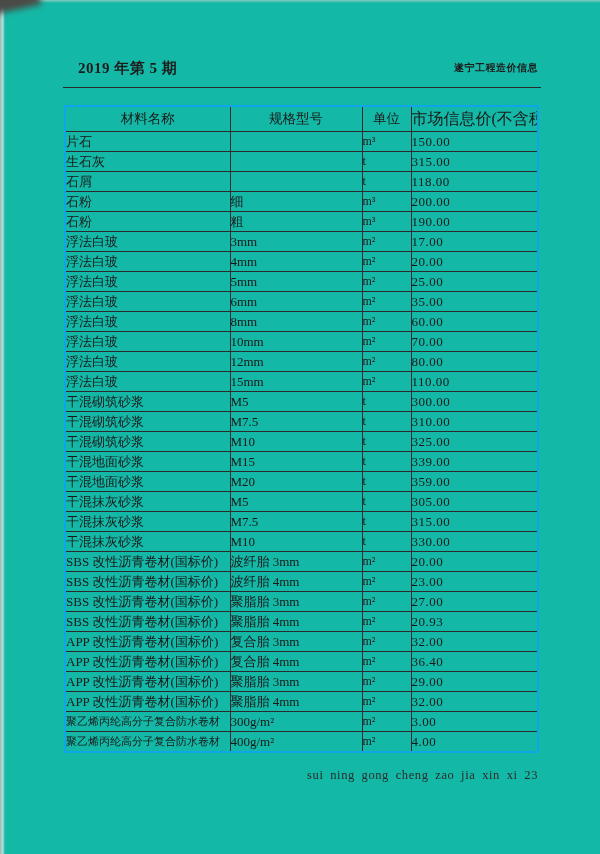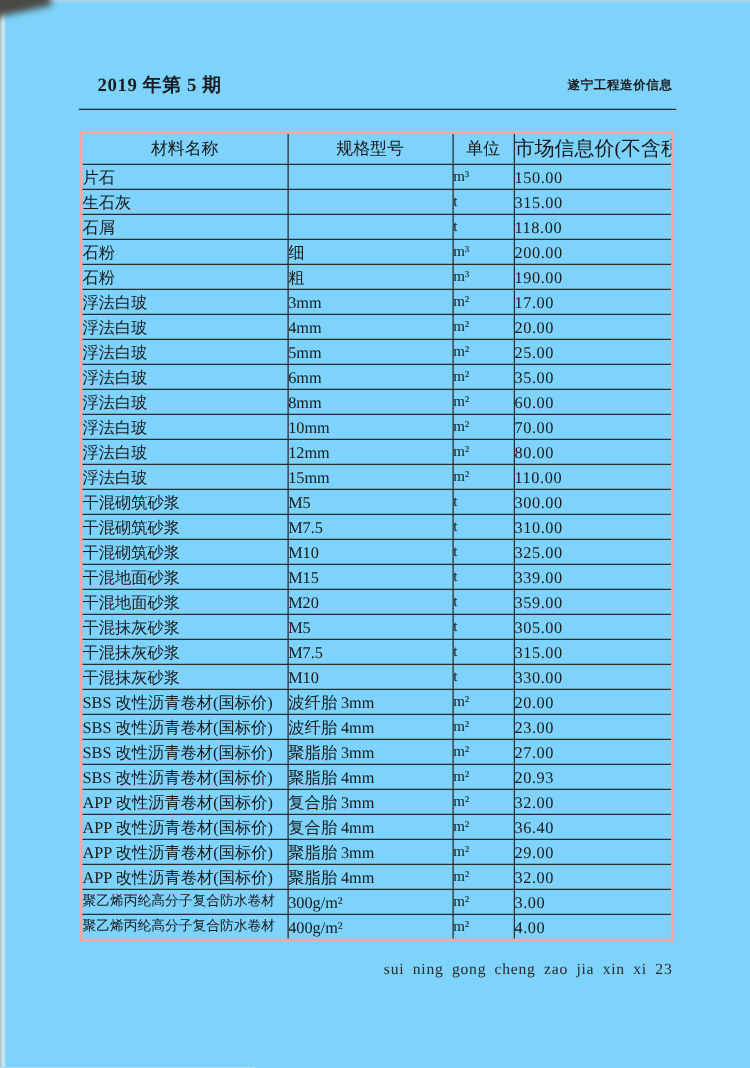--- a/index.html
+++ b/index.html
@@ -4,21 +4,21 @@
 <style>
   html, body { margin: 0; padding: 0; }
   body {
     width: 600px; height: 854px;
     background: #e9e9e7;
     font-family: "Liberation Serif", "DejaVu Serif", serif;
   }
   .page {
     position: relative;
     width: 600px; height: 854px;
-    background: #7dd3fc;
+    background: #14b8a6;
     color: #1c1c1c;
     overflow: hidden;
   }
   
   .edge-left {
     position: absolute; left: 0; top: 0; width: 5px; height: 100%;
     background: linear-gradient(to right, #bdbdb9, #ededea 55%, rgba(255,255,255,0));
     opacity: .75;
   }
   .edge-top {
@@ -54,21 +54,21 @@
     font-size: 13px;
     color: #191919;
   }
   .price-table th, .price-table td {
     border: 1px solid #2b2b2b;
     padding: 0;
     vertical-align: middle;
     overflow: hidden;
     white-space: nowrap;
   }
-  .price-table { border: 2px solid #fca5a5; }
+  .price-table { border: 2px solid #0ea5e9; }
   .price-table thead th {
     height: 24px; font-weight: normal; text-align: center;
     font-size: 13.5px;
   }
   .price-table thead th.h-price { font-size: 16px; }
   .price-table tbody td { height: 19px; line-height: 19px; }
   .c-name  { text-align: left;  padding-left: 6px; margin-top: 12px; }
   .c-spec  { text-align: left;  padding-left: 8px; }
   .c-unit  { text-align: left; font-size: 12px; }
   .c-price { letter-spacing: .5px; }

